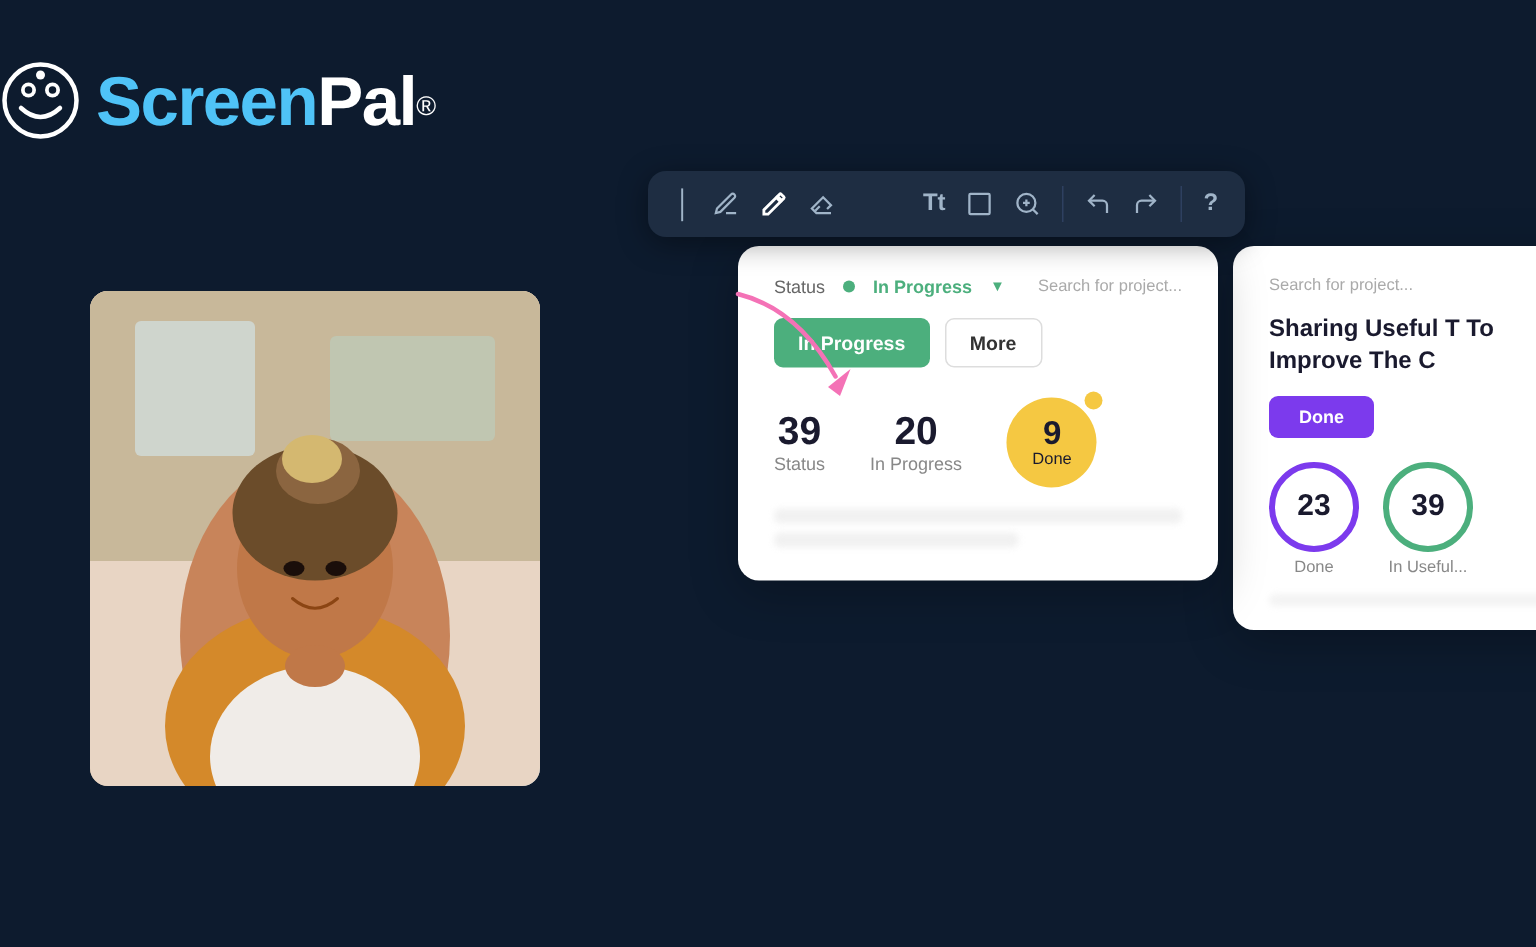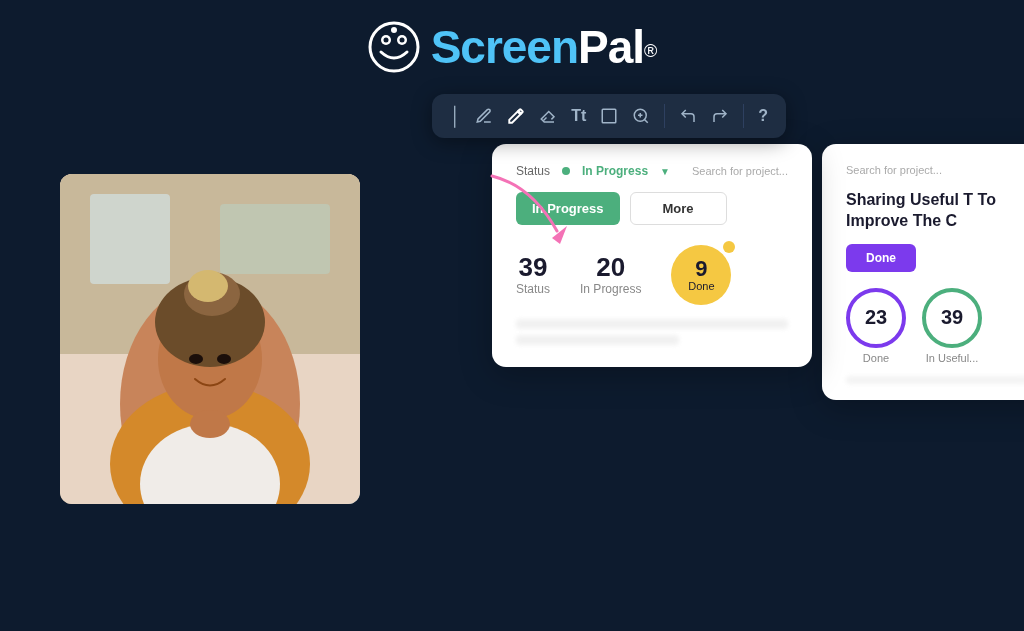--- a/index.html
+++ b/index.html
@@ -9,22 +9,21 @@
       background-color: #0d1b2e;
       font-family: -apple-system, BlinkMacSystemFont, 'Segoe UI', sans-serif;
       overflow: hidden;
       position: relative;
     }
 
     
     .logo-area {
       display: flex;
       align-items: center;
-      justify-content: center;
-      padding-top: 20px;
+      padding-top: 40px;
       padding-bottom: 20px;
     }
     .logo-icon {
       width: 54px;
       height: 54px;
       margin-right: 10px;
     }
     .logo-text {
       font-size: 46px;
       font-weight: 700;
@@ -164,21 +163,21 @@
       padding: 8px 16px;
       font-size: 13px;
       font-weight: 600;
       cursor: pointer;
     }
     .btn-more {
       background: white;
       color: #333;
       border: 1.5px solid #ddd;
       border-radius: 6px;
-      padding: 8px 32px;
+      padding: 8px 16px;
       font-size: 13px;
       font-weight: 600;
       cursor: pointer;
     }
     .stats-row {
       display: flex;
       align-items: center;
       gap: 30px;
       margin-bottom: 14px;
     }
@@ -348,21 +347,21 @@
           <path d="M3 17.25V21h3.75L17.81 9.94l-3.75-3.75L3 17.25z"></path>
           <path d="M20.71 7.04c.39-.39.39-1.02 0-1.41l-2.34-2.34a1 1 0 0 0-1.41 0l-1.83 1.83 3.75 3.75 1.83-1.83z"></path>
         </svg>
     </span>
     <span class="toolbar-icon">
       <svg width="18" height="18" viewBox="0 0 24 24" fill="none" stroke="currentColor" stroke-width="2">
           <path d="M20 20H7L3 16l10-10 7 7-3.5 3.5"></path>
           <path d="M6.0001 17.9999L10 14"></path>
         </svg>
     </span>
-    <span class="toolbar-icon" style="font-weight:700; font-size:16px; color:#a0b4c8;">Tt</span>
+    <span class="toolbar-icon" style="font-weight:700; font-size:16px; color:#a0b4c8;margin-left:44px;">Tt</span>
     <span class="toolbar-icon">
       <svg width="18" height="18" viewBox="0 0 24 24" fill="none" stroke="currentColor" stroke-width="2">
           <rect x="3" y="3" width="18" height="18" rx="1"></rect>
         </svg>
     </span>
     <span class="toolbar-icon">
       <svg width="18" height="18" viewBox="0 0 24 24" fill="none" stroke="currentColor" stroke-width="2">
           <circle cx="11" cy="11" r="8"></circle>
           <path d="M21 21l-4.35-4.35"></path>
           <line x1="8" y1="11" x2="14" y2="11"></line>

